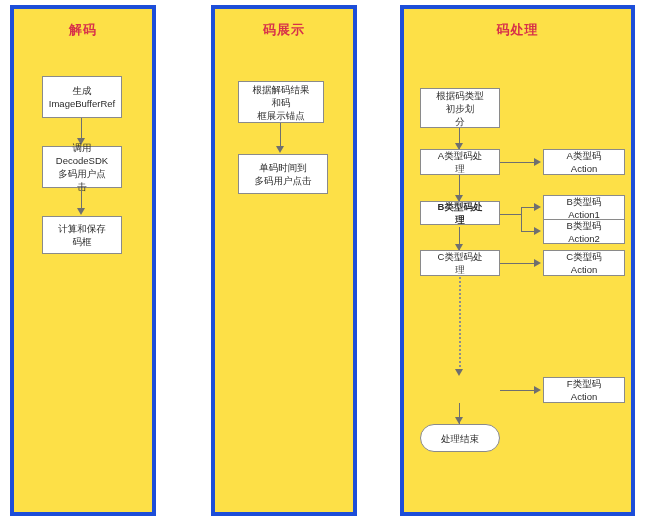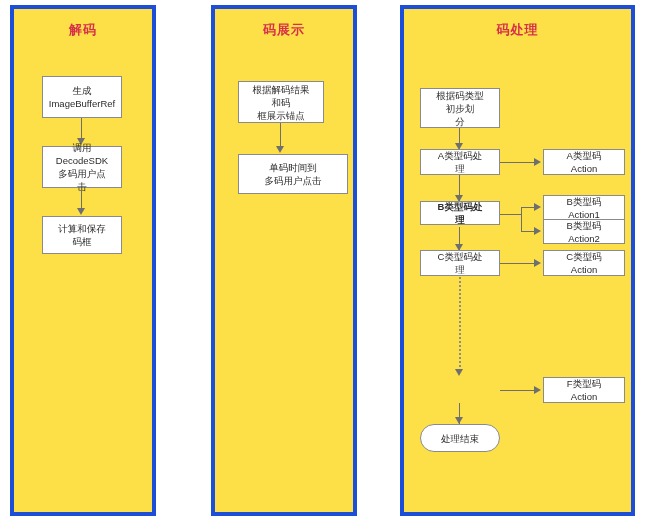--- a/index.html
+++ b/index.html
@@ -109,21 +109,21 @@
   <div class="panel" id="panel-2">
     <div class="panel-title">码展示</div>
   </div>
 
   <div class="node" style="left:238px;top:81px;width:86px;height:42px;">根据解码结果和码
 框展示锚点</div>
 
   <div class="line vline" style="left:280px;top:123px;height:27px;"></div>
   <div class="arrow-down" style="left:276px;top:146px;"></div>
 
-  <div class="node" style="left:238px;top:154px;width:110px;height:40px;">单码时间到
+  <div class="node" style="left:238px;top:154px;width:90px;height:40px;">单码时间到
 多码用户点击</div>
 
   <div class="panel" id="panel-3">
     <div class="panel-title">码处理</div>
   </div>
 
   <div class="node" style="left:420px;top:88px;width:80px;height:40px;">根据码类型初步划
 分</div>
 
   <div class="line vline" style="left:459px;top:128px;height:22px;"></div>

